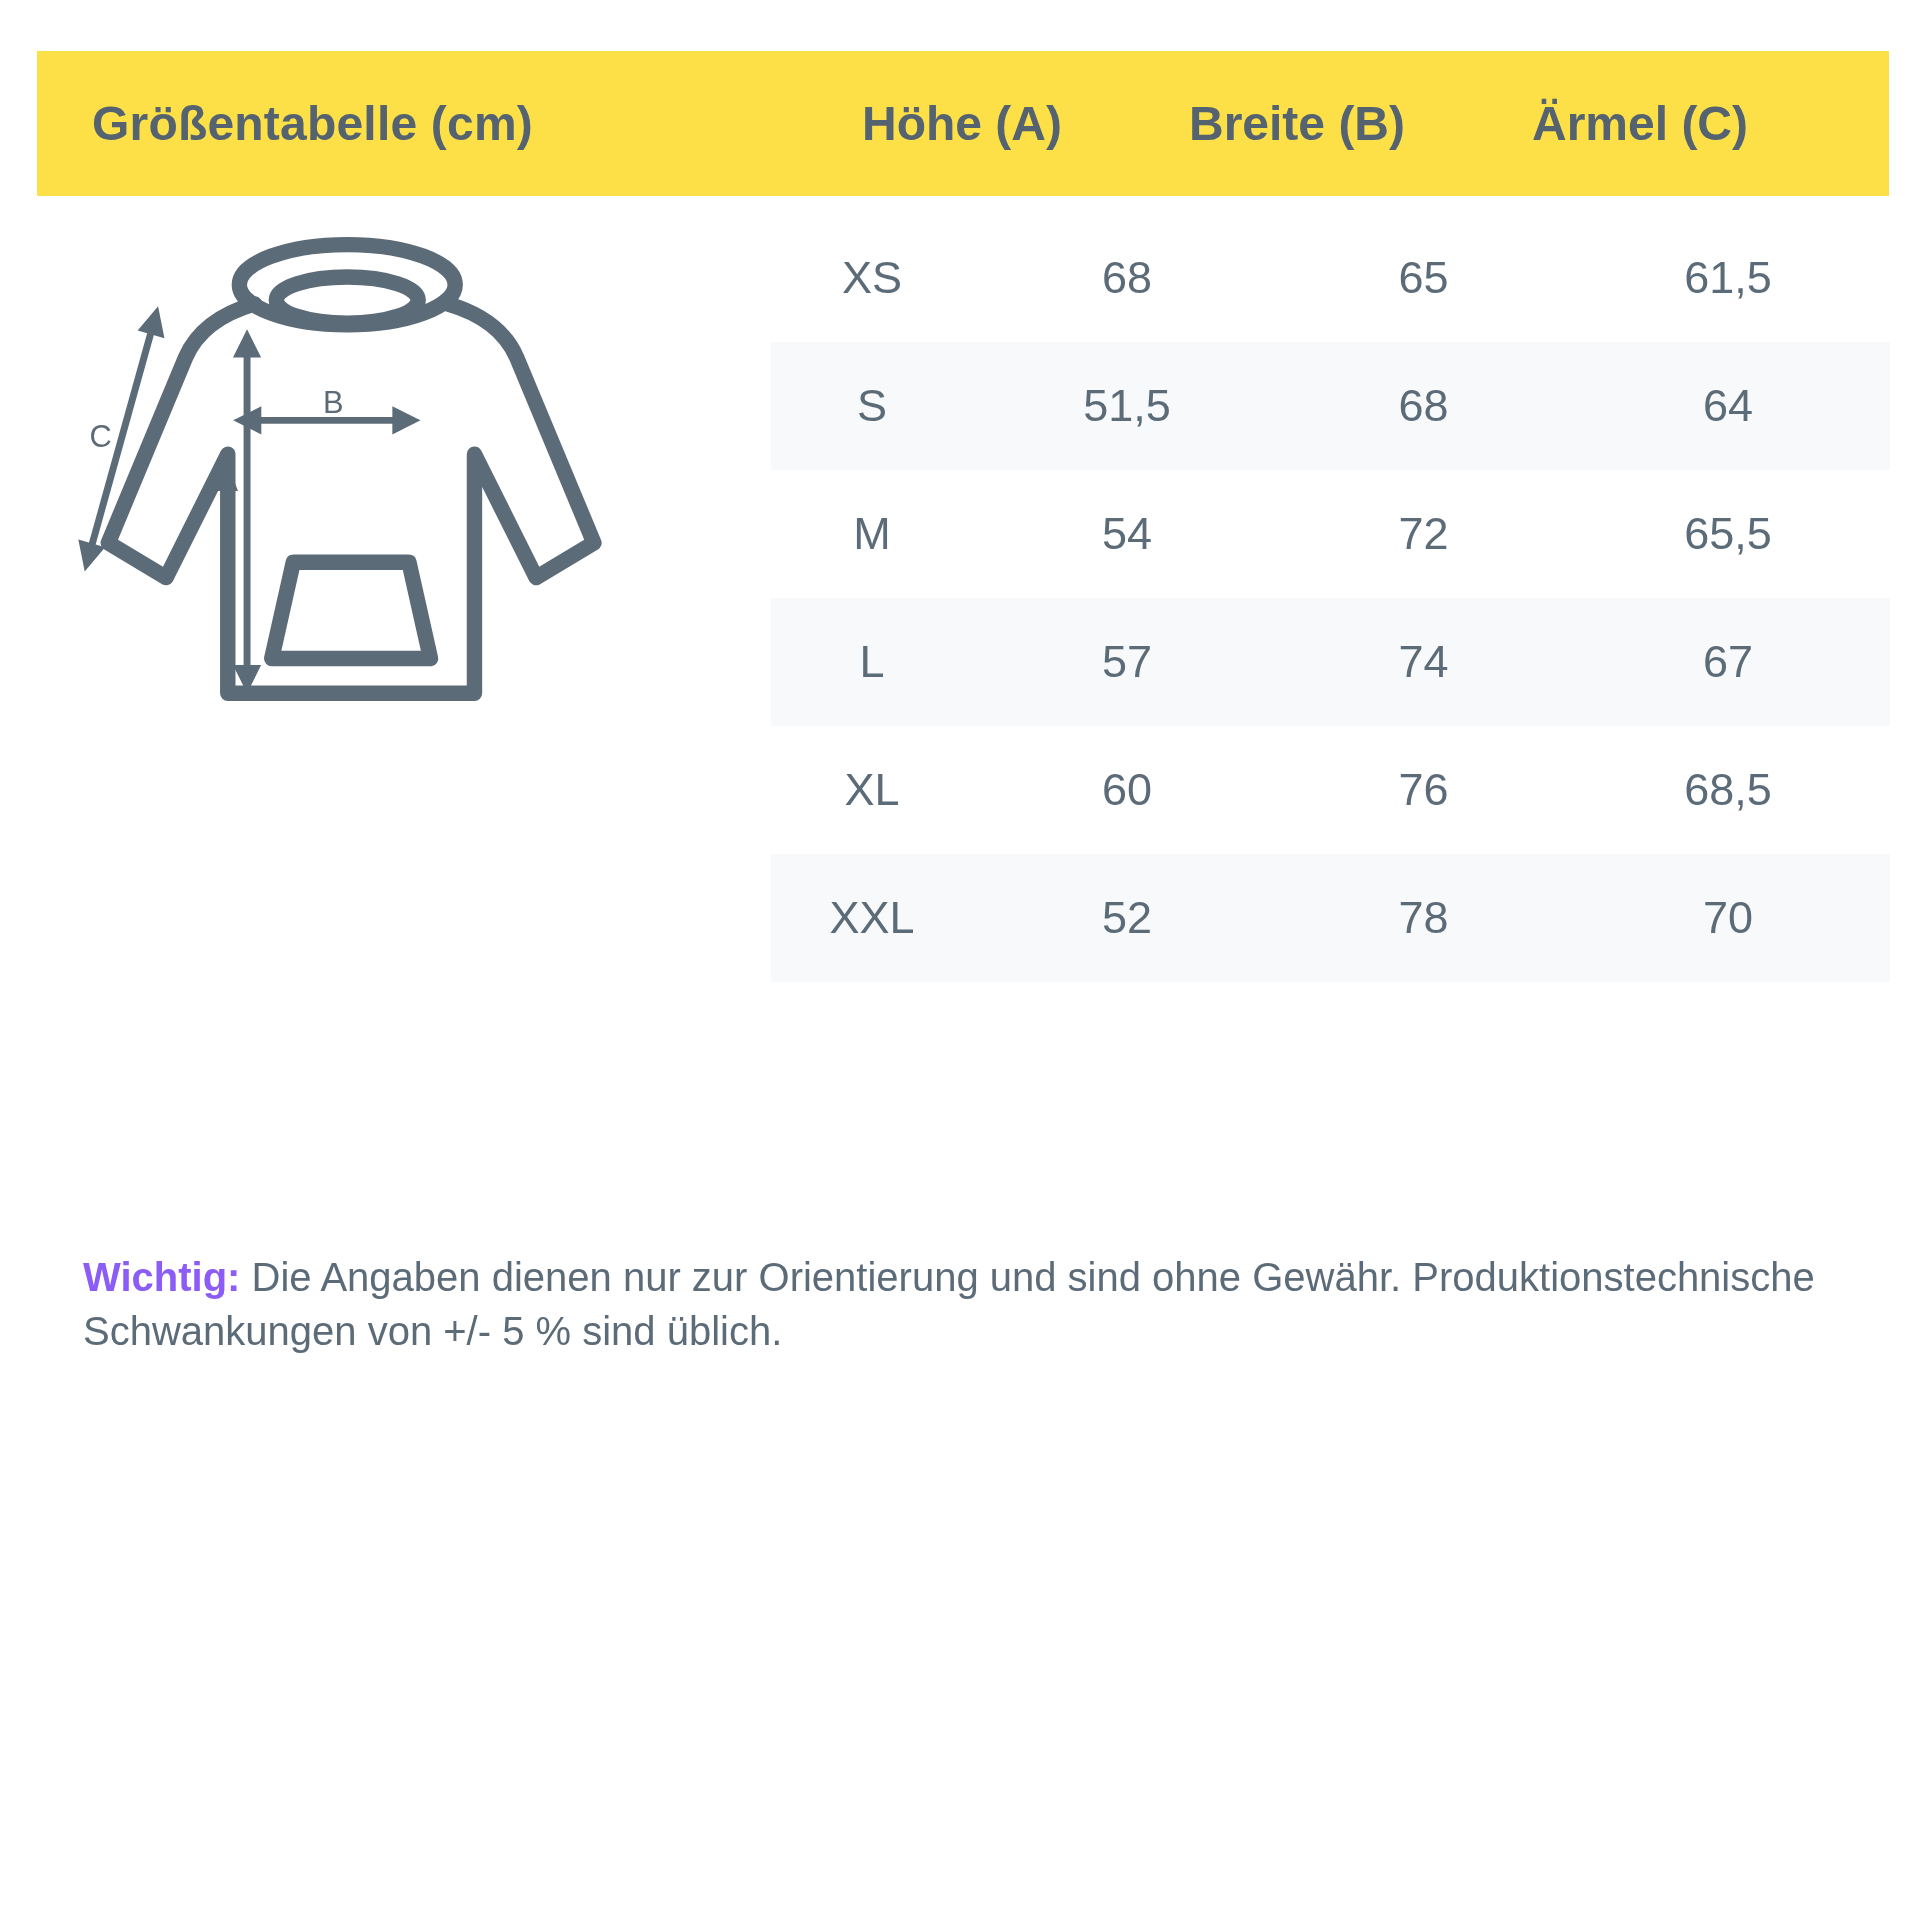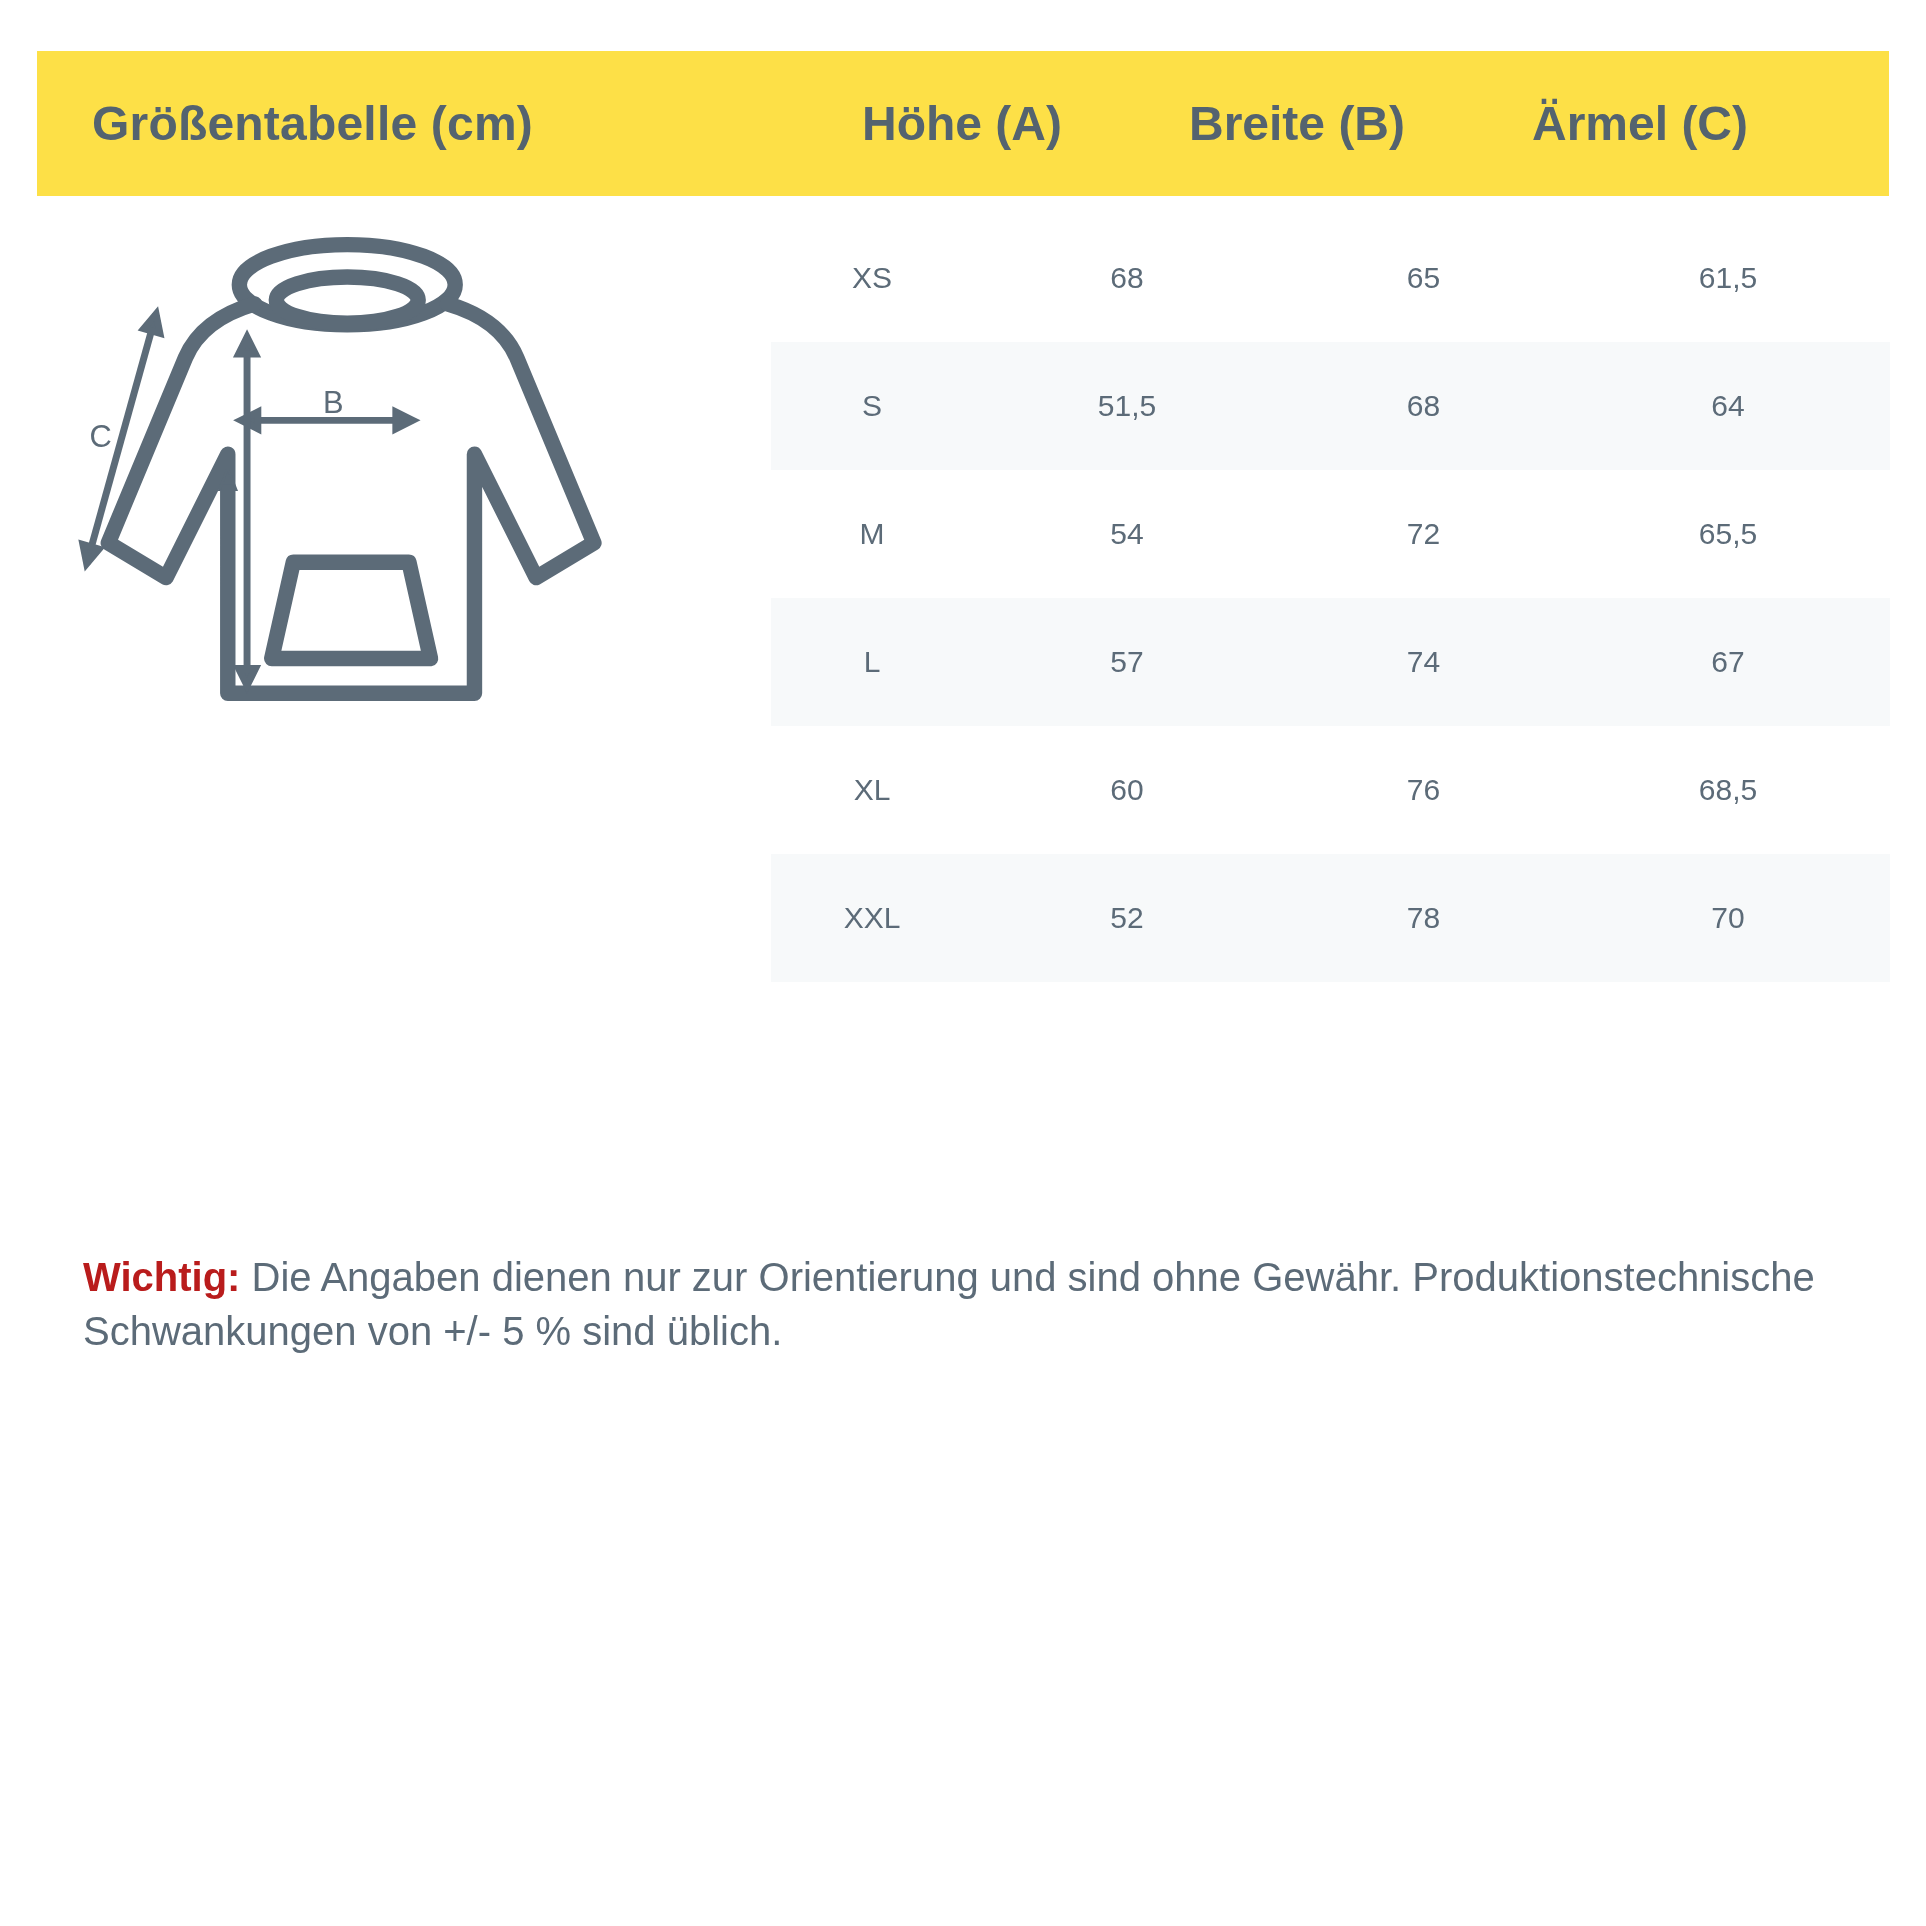--- a/index.html
+++ b/index.html
@@ -78,21 +78,21 @@
     position: absolute;
     left: 771px;
     top: 214px;
     width: 1119px;
     border-collapse: collapse;
     table-layout: fixed;
   }
   .size-table tr { height: 128px; }
   .size-table tr.alt { background: #f7f9fa; }
   .size-table td {
-    font-size: 30px;
+    font-size: 45px;
     color: #5c6b78;
     text-align: center;
     vertical-align: middle;
     padding: 0;
     font-weight: normal;
   }
   .col-size { width: 202px; }
   .col-b { width: 308px; }
   .col-a { width: 285px; }
   .col-c { width: 324px; }
@@ -102,21 +102,21 @@
     position: absolute;
     left: 83px;
     top: 1250px;
     width: 1772px;
     font-size: 40px;
     line-height: 1.35;
     color: #5c6b78;
   }
   .footnote b {
     font-weight: bold;
-    color: #b91c1c;
+    color: #8b5cf6;
   }
 </style>
 </head>
 <body>
 
 <div class="page">
 
   <div class="header-band">
     <div class="header-title">Größentabelle (cm)</div>
     <div class="header-cols">

